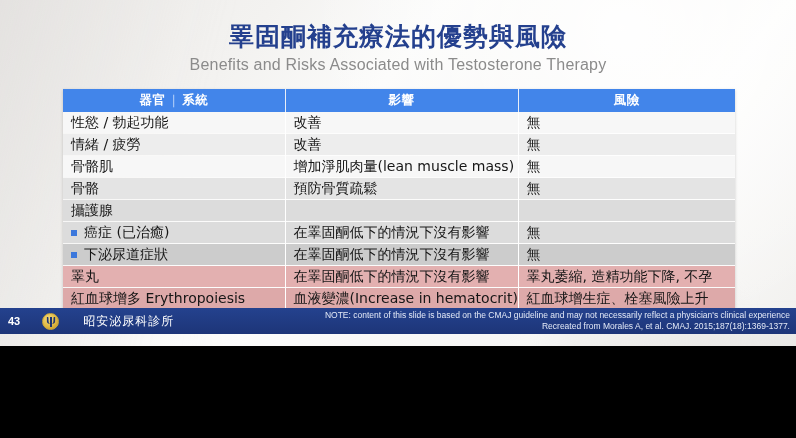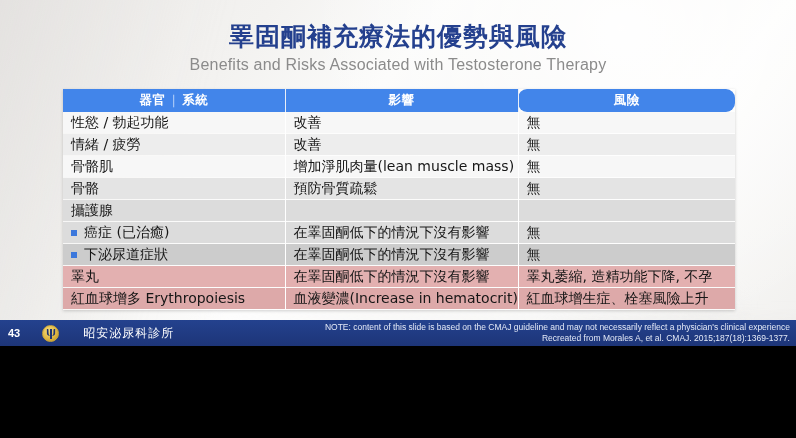--- a/index.html
+++ b/index.html
@@ -98,21 +98,21 @@
     background: #4285ea;
     color: #ffffff;
     font-size: 12.5px;
     font-weight: bold;
     height: 18px;
     padding: 2px 0 3px 0;
     text-align: center;
     border-right: 1px solid #e9eef7;
     letter-spacing: 0.5px;
   }
-  table.tbl thead th:last-child { border-right: none; border-radius: 9px; }
+  table.tbl thead th:last-child { border-right: none; }
   .hdr-sep {
     color: #cfe0fb;
     font-weight: normal;
     padding: 0 2px;
   }
 
   table.tbl tbody td {
     font-size: 14px;
     color: #161616;
     height: 21px;
@@ -141,21 +141,21 @@
     background: #3c78dc;
     margin-right: 7px;
     position: relative;
     top: -1px;
   }
   .bold { font-weight: normal; }
 
   
   .footer {
     position: absolute;
-    left: 0; right: 0; bottom: 0;
+    left: 0; right: 0; bottom: 12px;
     height: 26px;
     background: linear-gradient(180deg, #24428e 0%, #1d3578 100%);
     z-index: 5;
     display: flex;
     align-items: center;
     gap: 16px;
   }
   .slide-no {
     color: #ffffff;
     font-size: 11px;

